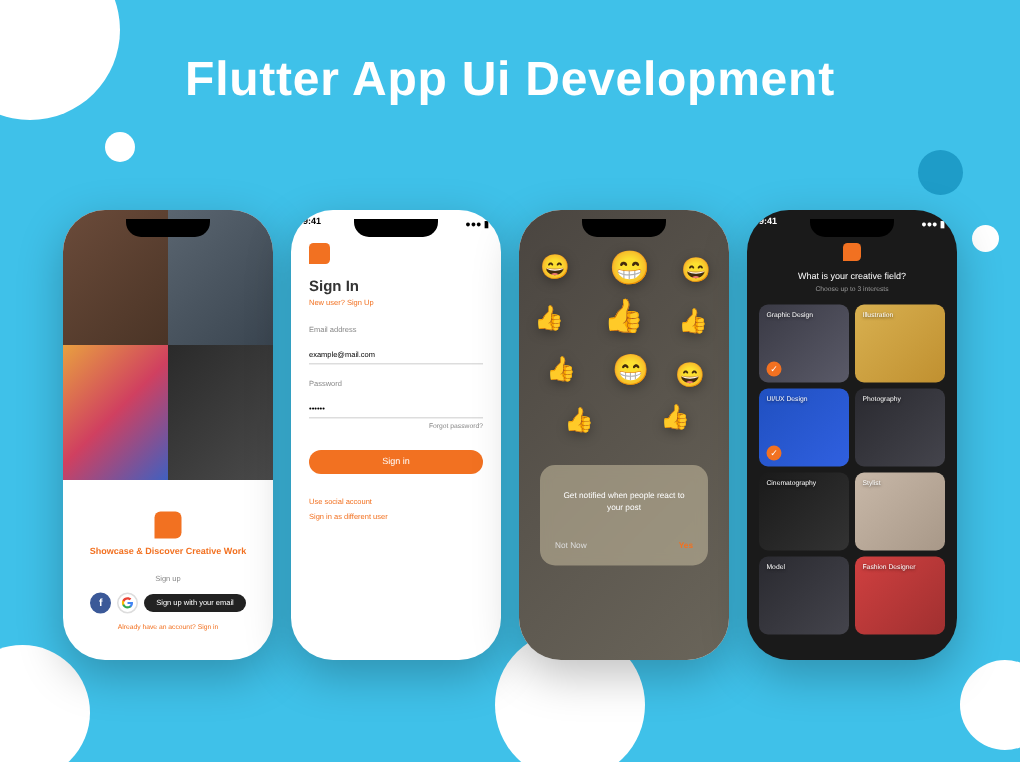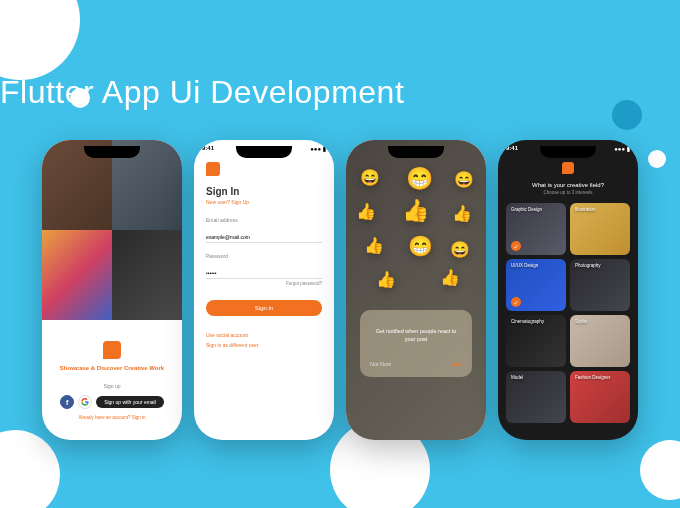--- a/index.html
+++ b/index.html
@@ -15,23 +15,23 @@
   .bg-c1 { width: 120px; height: 120px; top: -40px; left: -40px; }
   .bg-c2 { width: 20px; height: 20px; top: 88px; left: 70px; }
   .bg-c3 { width: 90px; height: 90px; top: 430px; left: -30px; }
   .bg-c4 { width: 100px; height: 100px; top: 420px; left: 330px; }
   .bg-c5 { width: 18px; height: 18px; top: 150px; left: 648px; }
   .bg-c6 { width: 30px; height: 30px; top: 100px; left: 612px; background: #1E9CC8; }
   .bg-c7 { width: 60px; height: 60px; top: 440px; left: 640px; }
 
   .hero-title {
     position: absolute; top: 34px; left: 0; right: 0;
-    color: #fff; font-size: 32px; font-weight: 400;
+    text-align: center;
+    color: #fff; font-size: 32px; font-weight: 700;
     letter-spacing: 0.5px;
-    margin-top: 40px;
   }
 
   .phones {
     position: absolute; top: 140px; left: 42px; right: 42px;
     display: flex; justify-content: space-between;
   }
 
   .phone {
     width: 140px; height: 300px;
     border-radius: 28px;

